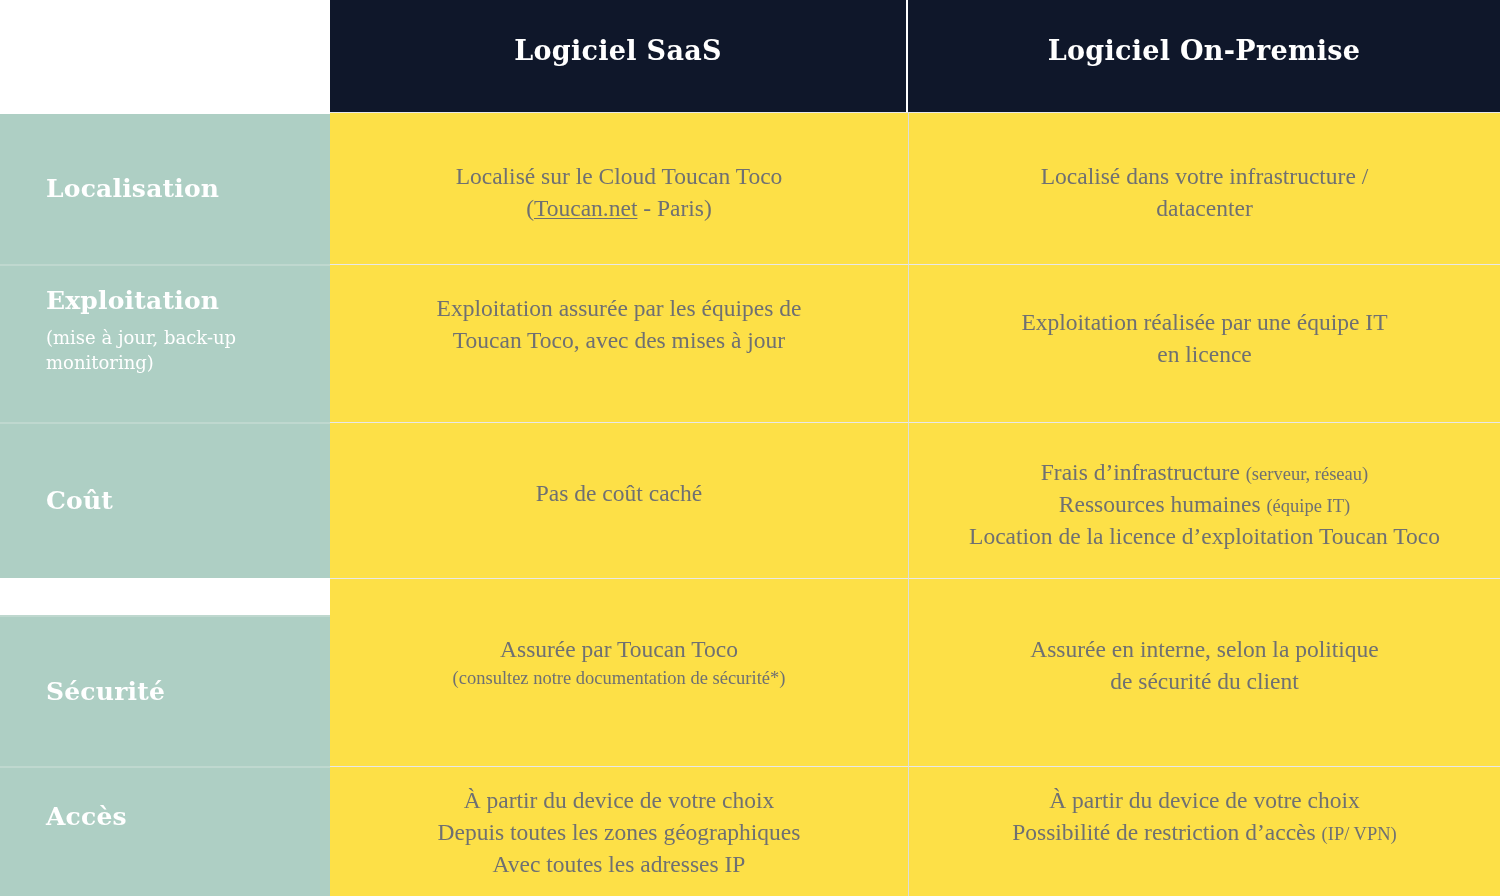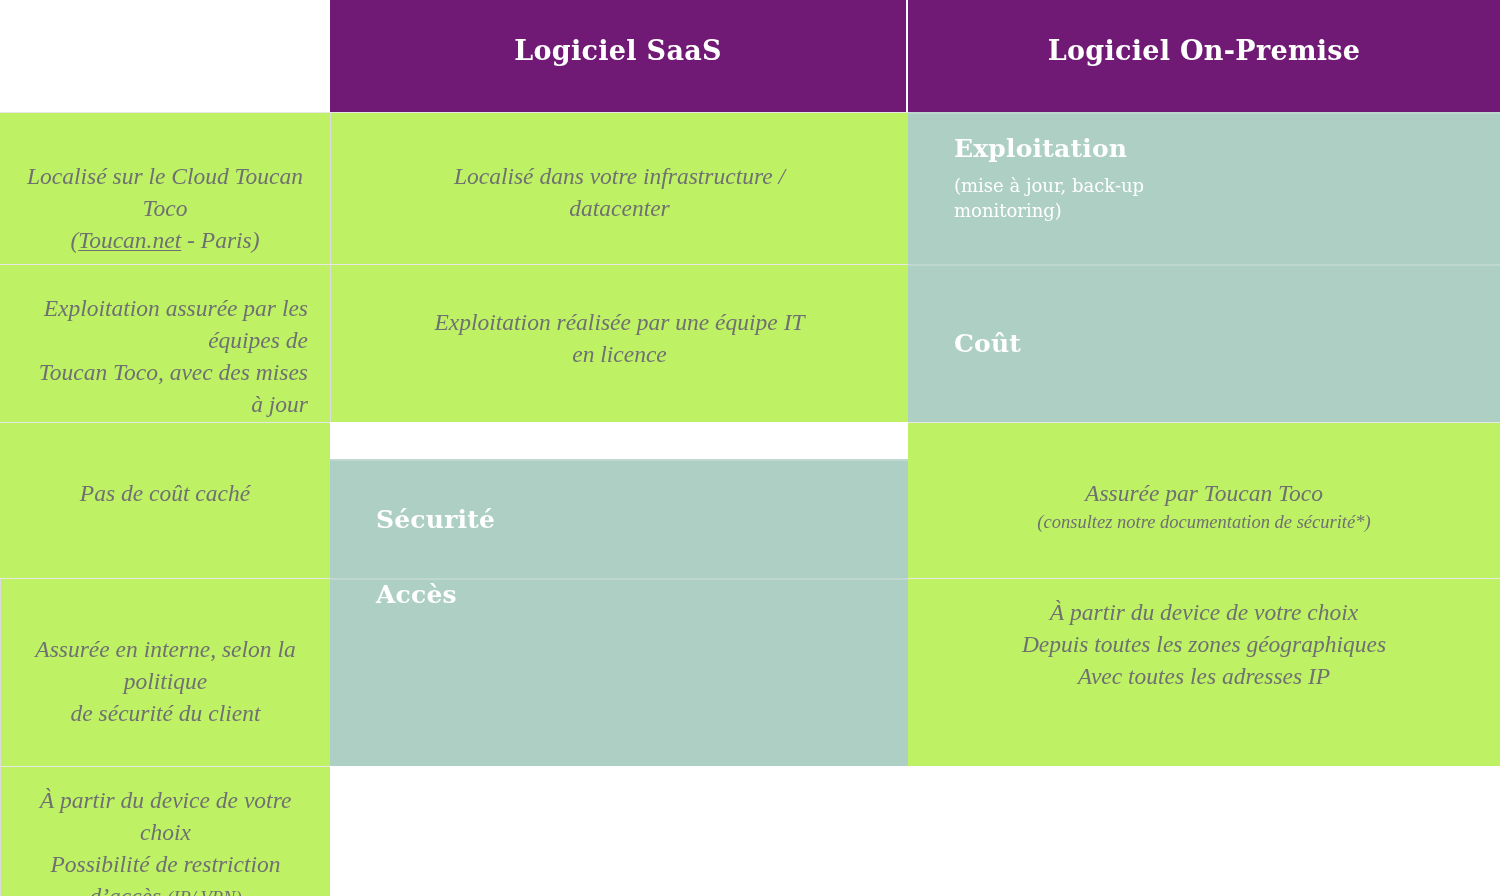--- a/index.html
+++ b/index.html
@@ -59,53 +59,52 @@
     line-height: 1.42;
     margin-top: 9px;
     max-width: 215px;
   }
 
   
   .label-localisation  { justify-content: center; }
   .label-exploitation  { justify-content: flex-start; padding-top: 20px; }
   .label-cout          { justify-content: center; padding-top: 0; }
   .label-securite      { justify-content: center; margin-top: 37px; }
-  .label-acces         { justify-content: flex-start; }
+  .label-acces         { justify-content: flex-start; padding-top: 34px; }
 
   
   .col-head {
-    background: #701a75;
+    background: #0f172a;
     color: #ffffff;
     display: flex;
     align-items: center;
     justify-content: center;
     font-family: "DejaVu Serif", "Liberation Serif", serif;
     font-weight: bold;
     font-size: 27px;
     letter-spacing: 0.3px;
     box-sizing: border-box;
     padding-bottom: 12px;
   }
   .col-head.head-saas  { border-right: 2px solid #ffffff; }
 
   
   .cell {
-    background: #bef264;
+    background: #fde047;
     color: #6f7072;
     box-sizing: border-box;
     display: flex;
     flex-direction: column;
     justify-content: flex-start;
     align-items: center;
     text-align: center;
-    padding: 0 22px;
+    padding: 0 36px;
     border-top: 1px solid #e8e8e8;
     font-size: 23.5px;
     line-height: 1.36;
-    font-style: italic;
   }
   .cell.col-b {
     border-left: 1px solid #dcdcdc;
   }
   .cell-inner {
     width: 100%;
   }
   .line { display: block; }
   .small {
     font-size: 18.5px;
@@ -113,21 +112,21 @@
   .link-underline {
     text-decoration: underline;
     text-decoration-thickness: 1px;
     text-underline-offset: 2px;
     color: #6f7072;
   }
 
   
   .pad-r1 { padding-top: 48px; }
   .pad-r1b{ padding-top: 48px; }
-  .pad-r2 { padding-top: 28px; text-align: right; }
+  .pad-r2 { padding-top: 28px; }
   .pad-r2b{ padding-top: 42px; }
   .pad-r3 { padding-top: 55px; }
   .pad-r3b{ padding-top: 34px; }
   .pad-r4 { padding-top: 55px; }
   .pad-r4b{ padding-top: 55px; }
   .pad-r5 { padding-top: 18px; }
   .pad-r5b{ padding-top: 18px; }
 </style>
 </head>
 <body>
@@ -137,20 +136,23 @@
   <div class="corner-blank"></div>
 
   <div class="col-head head-saas">
     <span>Logiciel SaaS</span>
   </div>
 
   <div class="col-head head-onpremise">
     <span>Logiciel On-Premise</span>
   </div>
 
+  <div class="row-label first-label label-localisation">
+    <span class="row-label-title">Localisation</span>
+  </div>
 
   <div class="cell col-a pad-r1">
     <div class="cell-inner">
       <span class="line">Localisé sur le Cloud Toucan Toco</span>
       <span class="line">
         <span>(</span><a class="link-underline" href="#">Toucan.net</a><span> - Paris)</span>
       </span>
     </div>
   </div>
 
@@ -183,20 +185,31 @@
   <div class="row-label label-cout">
     <span class="row-label-title">Coût</span>
   </div>
 
   <div class="cell col-a pad-r3">
     <div class="cell-inner">
       <span class="line">Pas de coût caché</span>
     </div>
   </div>
 
+  <div class="cell col-b pad-r3b">
+    <div class="cell-inner">
+      <span class="line">
+        <span>Frais d’infrastructure </span><span class="small">(serveur, réseau)</span>
+      </span>
+      <span class="line">
+        <span>Ressources humaines </span><span class="small">(équipe IT)</span>
+      </span>
+      <span class="line">Location de la licence d’exploitation Toucan Toco</span>
+    </div>
+  </div>
 
   <div class="row-label label-securite">
     <span class="row-label-title">Sécurité</span>
   </div>
 
   <div class="cell col-a pad-r4">
     <div class="cell-inner">
       <span class="line">Assurée par Toucan Toco</span>
       <span class="line small">(consultez notre documentation de sécurité*)</span>
     </div>

